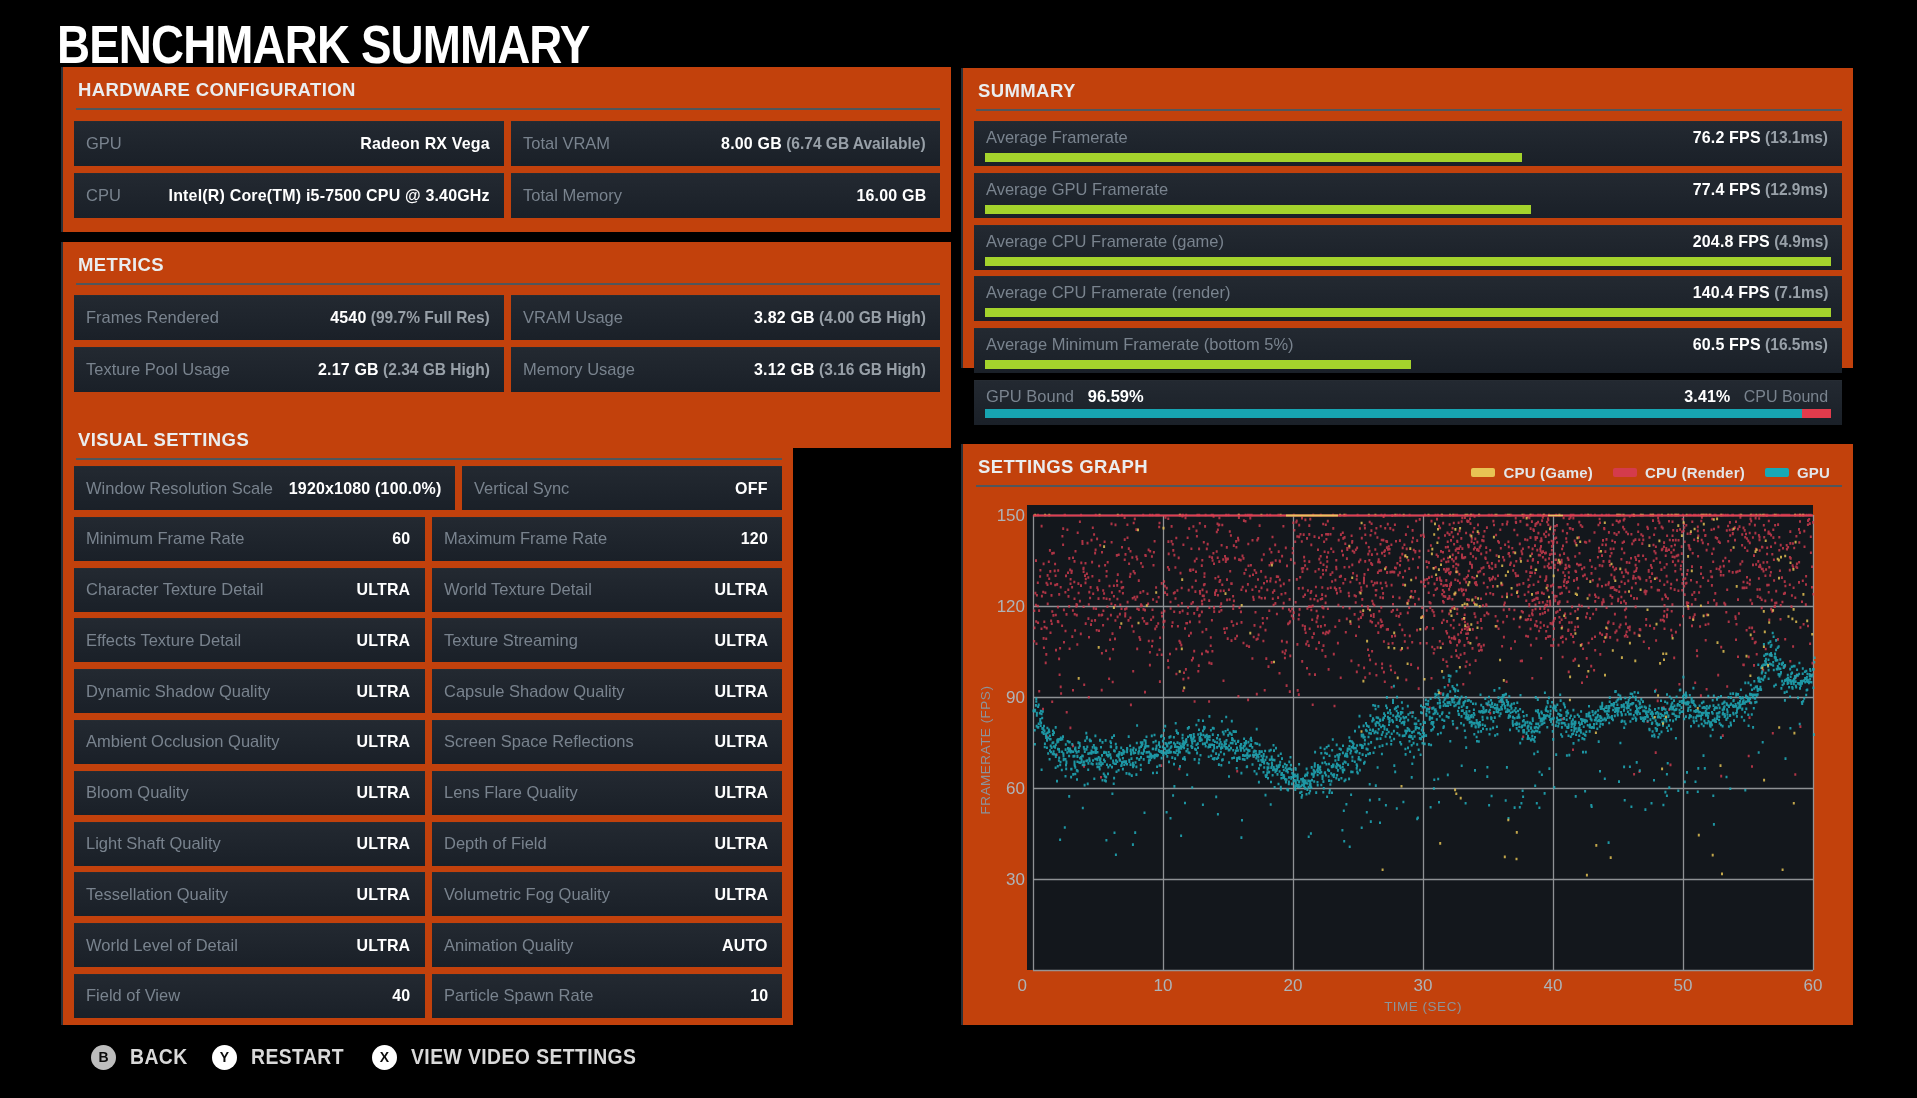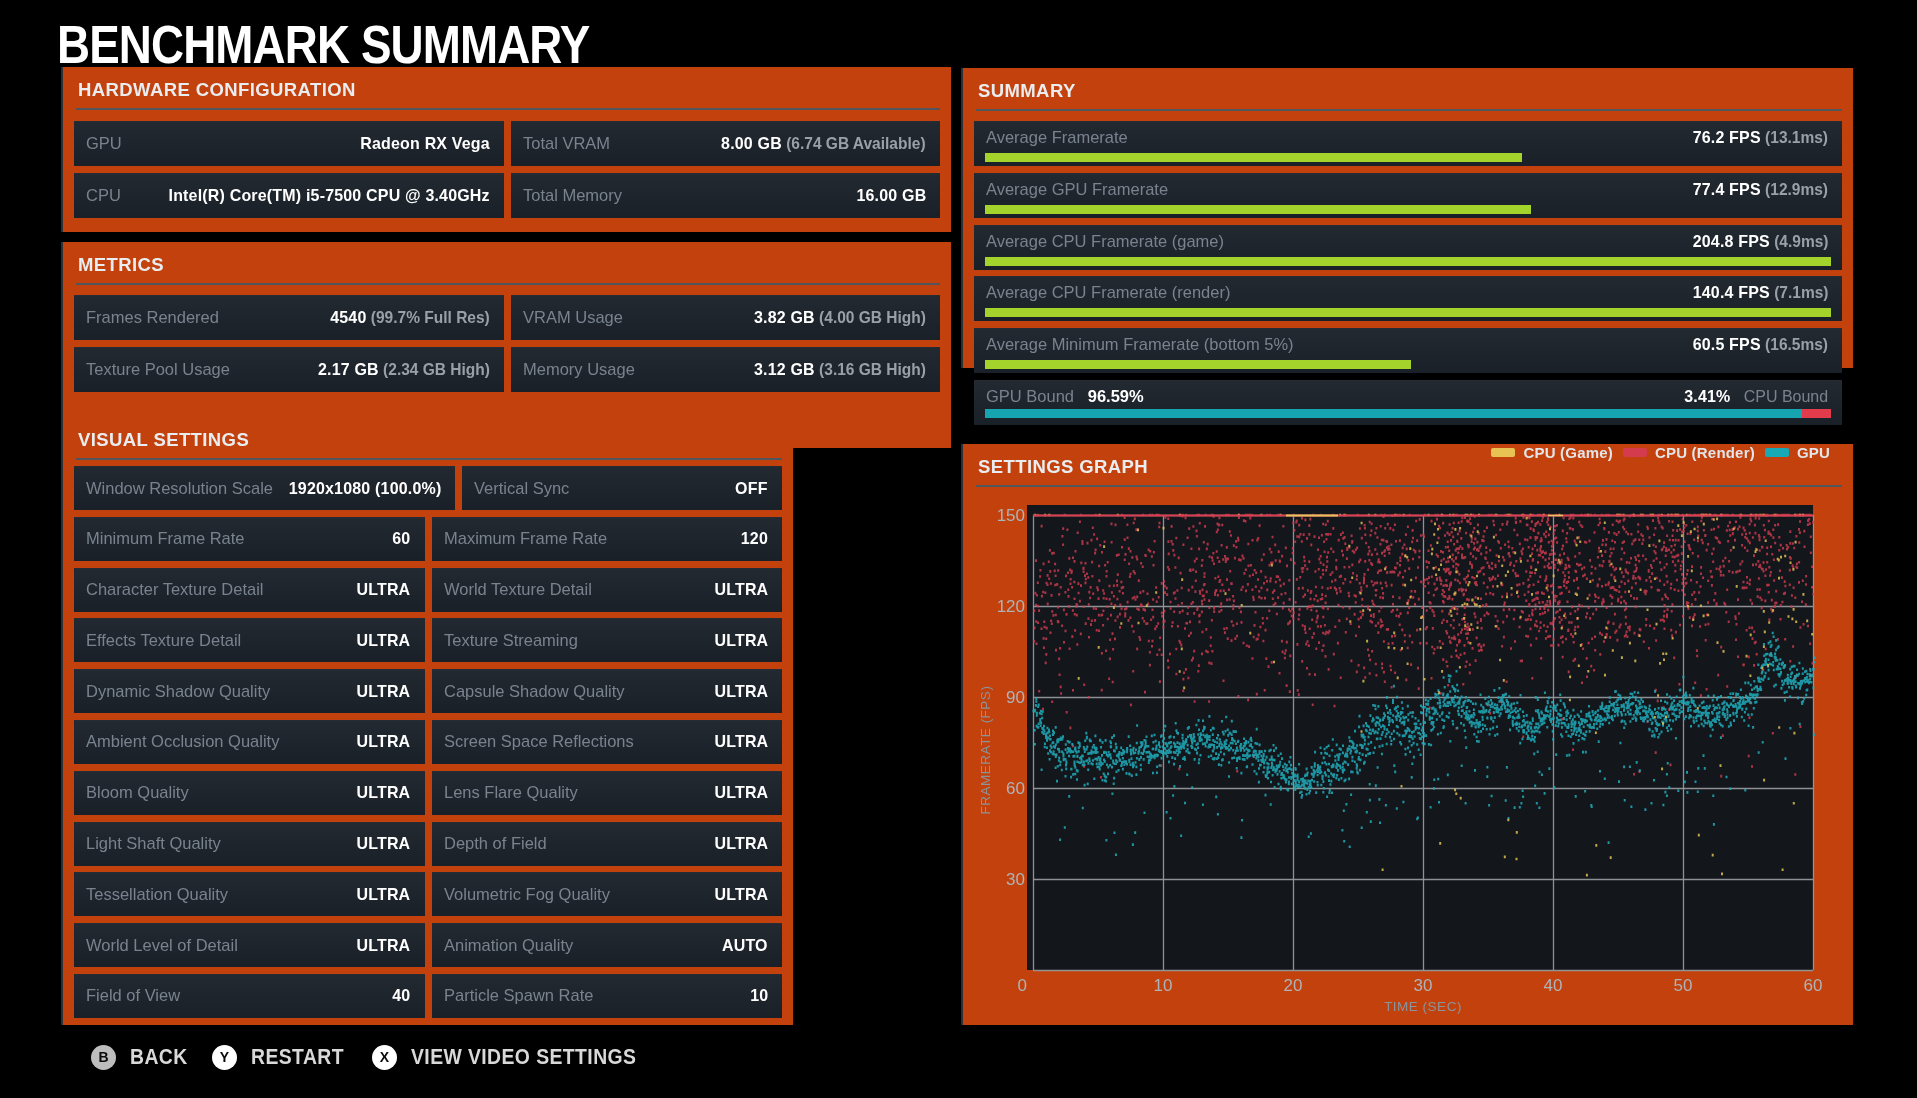--- a/index.html
+++ b/index.html
@@ -27,22 +27,22 @@
 .srtop { display:flex; justify-content:space-between; white-space:nowrap;gap:12px; }
 .sbar { position:absolute; left:11px; right:11px; top:31px; height:9px; display:flex; }
 .sfill { height:9px; background:#a4d32c; }
 .gfill { height:9px; background:#17a4b1; width:96.59%; }
 .rfill { height:9px; background:#e23b4c; width:3.41%; }
 .w { color:#fff; }
 .cb { color:#79838e; font-weight:400; }
 .ghead { position:relative; height:41px; }
 .gtitle { position:absolute; left:15px; top:12px; color:#eaedef; font-size:18.5px;
   font-weight:700; letter-spacing:0.4px; }
-.legend { position:absolute; right:23px; top:0; display:flex; align-items:flex-start;
-  gap:10px; color:#e3e6e9; font-size:15px; font-weight:700; letter-spacing:0.2px; }
+.legend { position:absolute; right:23px; top:20px; display:flex; align-items:flex-start;
+  gap:20px; color:#e3e6e9; font-size:15px; font-weight:700; letter-spacing:0.2px; }
 .legend i { display:inline-block; width:24px; height:9px; border-radius:2px; margin-right:8px; }
 .lgi { display:flex; align-items:center; }
 .bbar { position:absolute; left:0; top:1040px; width:100%; height:34px; color:#d9d9d9;
   font-size:22.5px; font-weight:700; }
 .bbar > div { position:absolute; top:0; height:34px; display:flex; align-items:center; }
 .btn { display:inline-block; width:25px; height:25px; border-radius:50%; color:#0a0a0a;
   font-size:14px; font-weight:700; text-align:center; line-height:25px; letter-spacing:0; }
 .lab { display:inline-block; transform:scaleX(0.86); transform-origin:left; letter-spacing:0.5px; margin-left:14px; }
 </style></head>
 <body>

